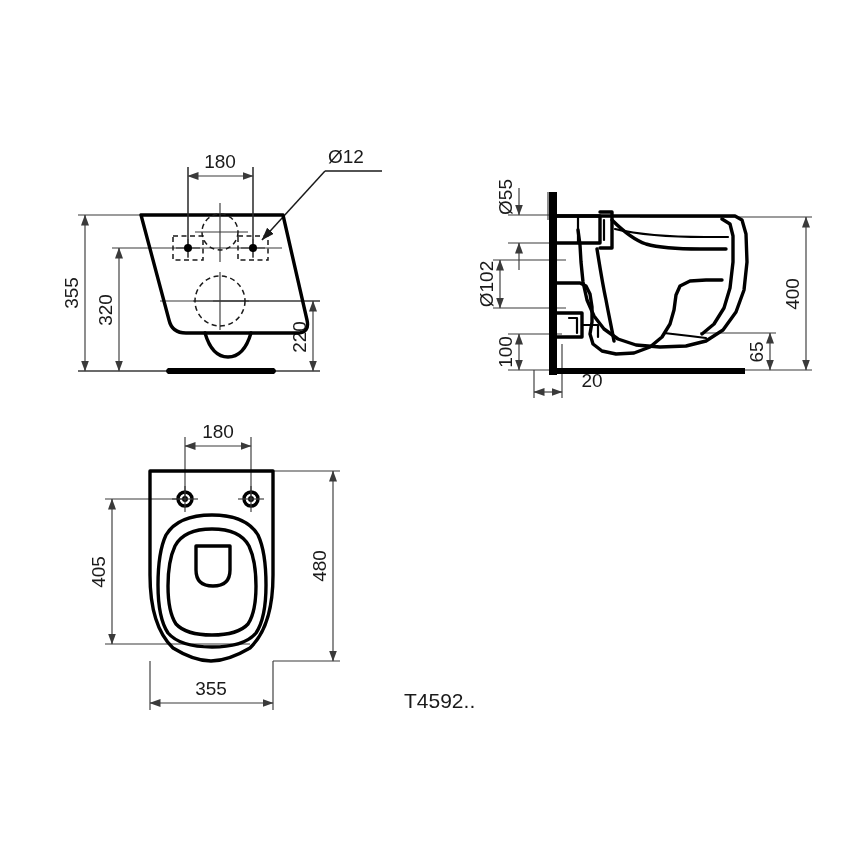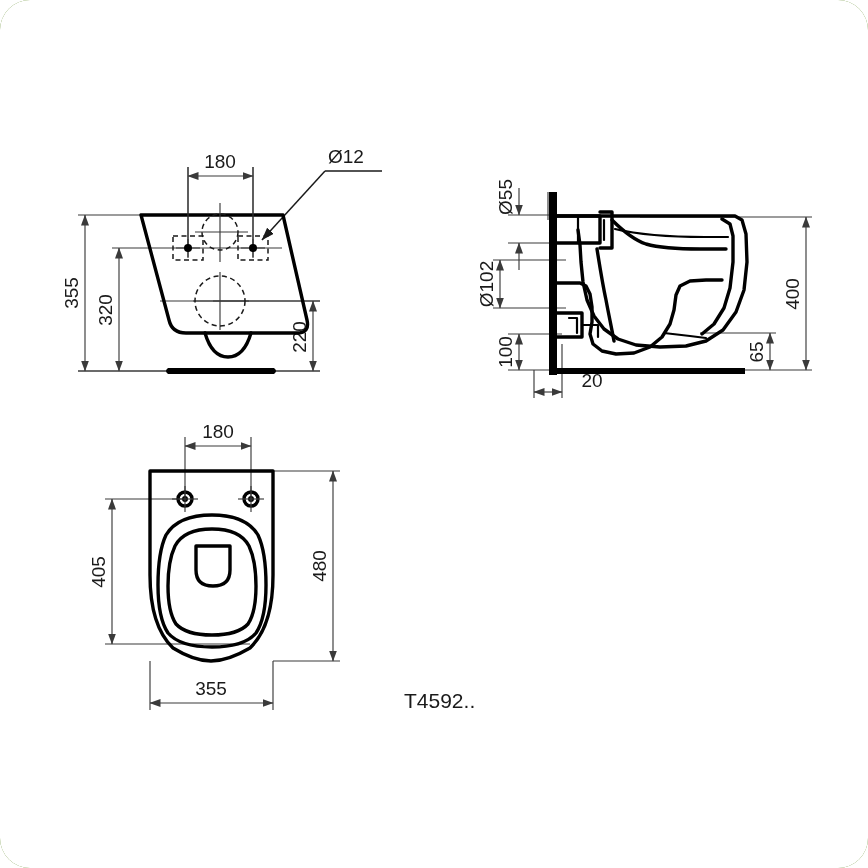--- a/index.html
+++ b/index.html
@@ -10,21 +10,20 @@
   }
   body {
     font-family: "Liberation Sans", sans-serif;
   }
   #sheet {
     position: relative;
     width: 868px;
     height: 868px;
     background: #4d7c0f;
     overflow: hidden;
-    border-radius: 30px;
   }
   #sheet svg {
     display: block;
     width: 868px;
     height: 868px;
   }
   .dim-text {
     font-family: "Liberation Sans", sans-serif;
     font-size: 19px;
     fill: #1a1a1a;

